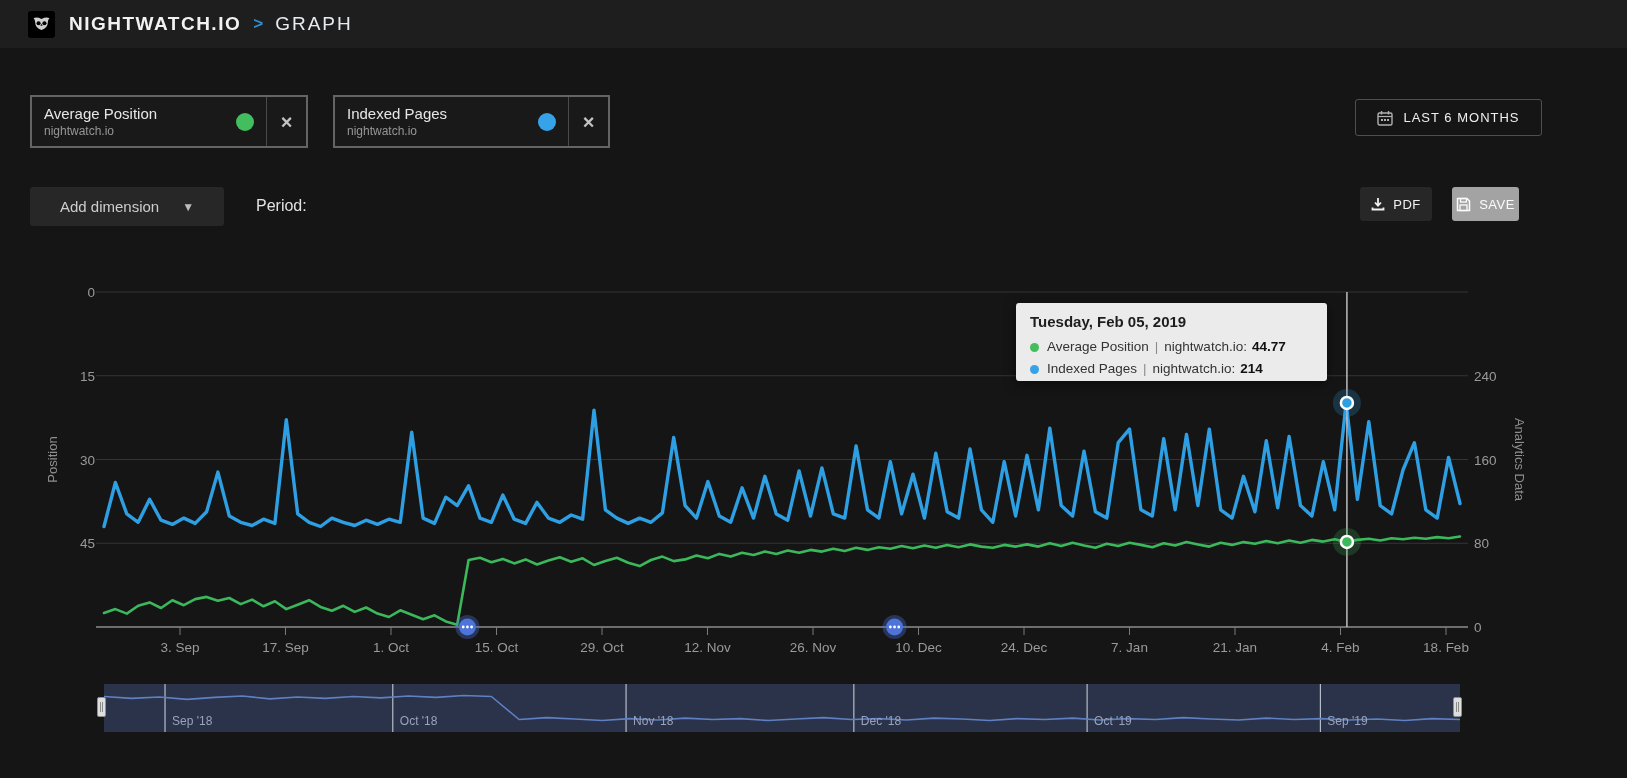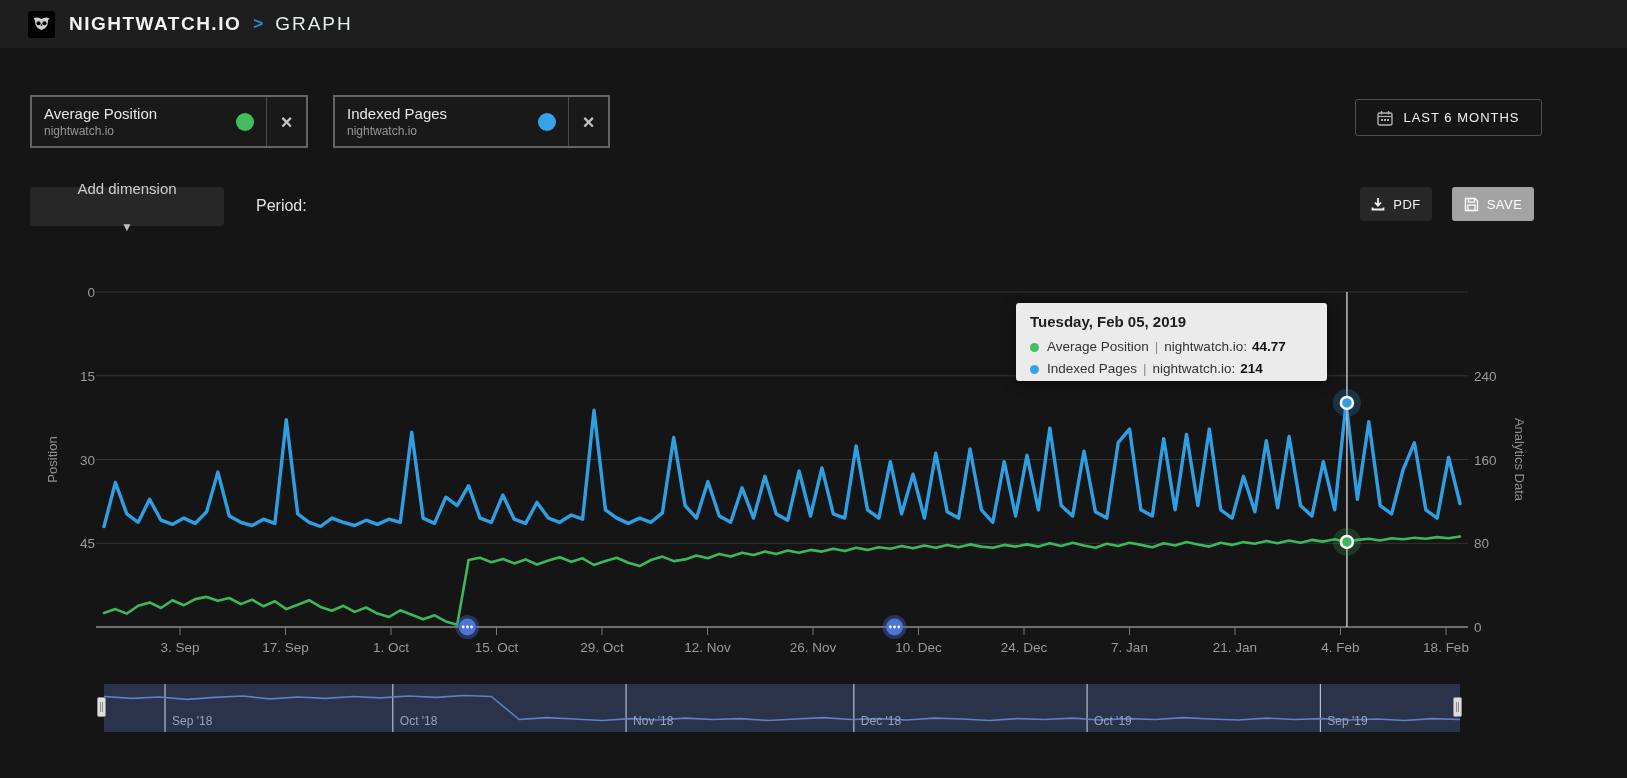--- a/index.html
+++ b/index.html
@@ -40,38 +40,37 @@
     color:#efefef; font-size:13px; letter-spacing:1px;
     display:flex; align-items:center; justify-content:center; gap:10px; cursor:pointer;
     font-family:"Liberation Sans",sans-serif;
   }
   
   .add-dim {
     position:absolute; top:187px; left:30px; width:194px; height:39px;
     background:#272727; border:none; border-radius:3px; color:#cdcdcd; font-size:15px;
     display:flex; align-items:center; justify-content:center; gap:23px; cursor:pointer;
     font-family:"Liberation Sans",sans-serif;
-    flex-direction:column;
   }
   .add-dim .chev { font-size:12px; color:#bdbdbd; }
   .period-label { position:absolute; top:197px; left:256px; color:#e2e2e2; font-size:16px; }
   .seg { position:absolute; top:187px; left:331px; height:39px; display:flex; border-radius:3px; overflow:hidden; }
   .seg-btn {
     width:84px; height:39px; background:transparent; border:1px solid #575757;
     color:#b5b5b5; font-size:15px; cursor:pointer; font-family:"Liberation Sans",sans-serif;
   }
   .seg-btn + .seg-btn { border-left:none; }
   .seg-btn.active { background:#3e3e3e; color:#ffffff; font-weight:bold; border-color:#3e3e3e; }
   .pdf-btn, .save-btn {
     position:absolute; top:187px; height:34px; border:none; border-radius:3px;
     font-size:13px; letter-spacing:0.5px; display:flex; align-items:center;
     justify-content:center; gap:8px; cursor:pointer; font-family:"Liberation Sans",sans-serif;
   }
   .pdf-btn { left:1360px; width:72px; background:#272727; color:#f0f0f0; }
-  .save-btn { left:1452px; width:82px; background:#a3a3a3; color:#fcfcfc; }
+  .save-btn { left:1452px; width:67px; background:#a3a3a3; color:#fcfcfc; }
   
   .chart-wrap { position:absolute; top:268px; left:0; width:1627px; height:395px; }
   svg text { font-family:"Liberation Sans",sans-serif; }
   
   .tooltip {
     position:absolute; top:303px; left:1016px; width:311px;
     background:#ebebeb; border-radius:3px; padding:10px 14px 1px 14px;
     box-shadow:0 2px 12px rgba(0,0,0,0.55);
   }
   .tt-title { color:#1d1d1d; font-size:15px; font-weight:bold; margin-bottom:6px; }

